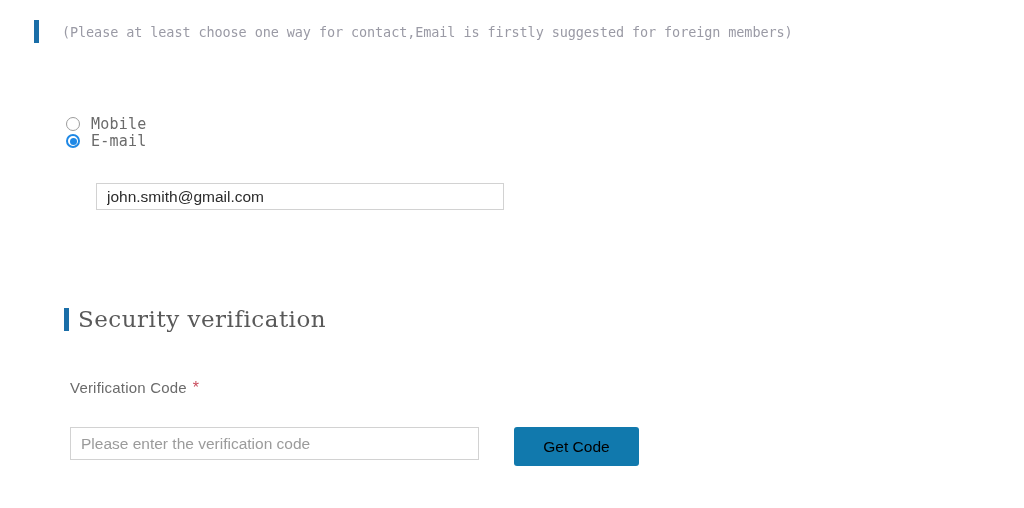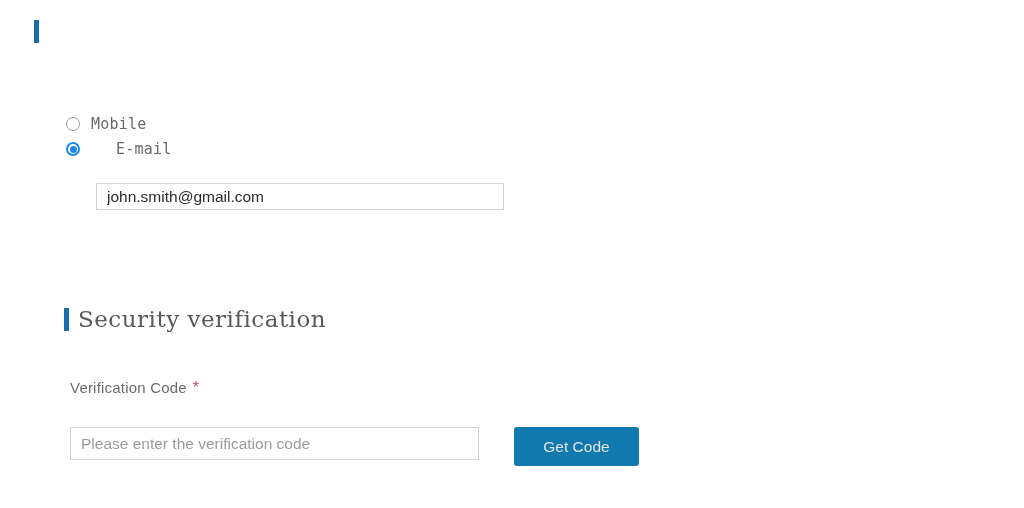--- a/index.html
+++ b/index.html
@@ -48,21 +48,21 @@
 
   
   .radio-row {
     position: absolute;
     left: 66px;
     display: flex;
     align-items: center;
     cursor: pointer;
   }
   #radio-mobile { top: 115px; }
-  #radio-email  { top: 140px; gap: 25px; }
+  #radio-email  { top: 132px; }
 
   .radio-mark {
     width: 14px;
     height: 14px;
     border-radius: 50%;
     box-sizing: border-box;
     flex: 0 0 auto;
     position: relative;
   }
   .radio-mark.off {
@@ -140,34 +140,35 @@
   }
 
   
   #get-code-button {
     position: absolute;
     left: 514px;
     top: 427px;
     width: 125px;
     height: 39px;
     background: #1179ad;
-    color: #e5e5e5;
+    color: #000000;
     border: none;
     border-radius: 3px;
     font-family: "Liberation Sans", sans-serif;
     font-size: 15.5px;
     cursor: pointer;
     padding: 0;
   }
 </style>
 </head>
 <body>
 
 <div class="section-head" id="contact-head">
   <div class="accent-bar"></div>
+  <span class="section-hint">(Please at least choose one way for contact,Email is firstly suggested for foreign members)</span>
 </div>
 
 <div class="radio-row" id="radio-mobile">
   <span class="radio-mark off"></span>
   <span class="radio-label">Mobile</span>
 </div>
 
 <div class="radio-row" id="radio-email">
   <span class="radio-mark on"></span>
   <span class="radio-label">E-mail</span>

